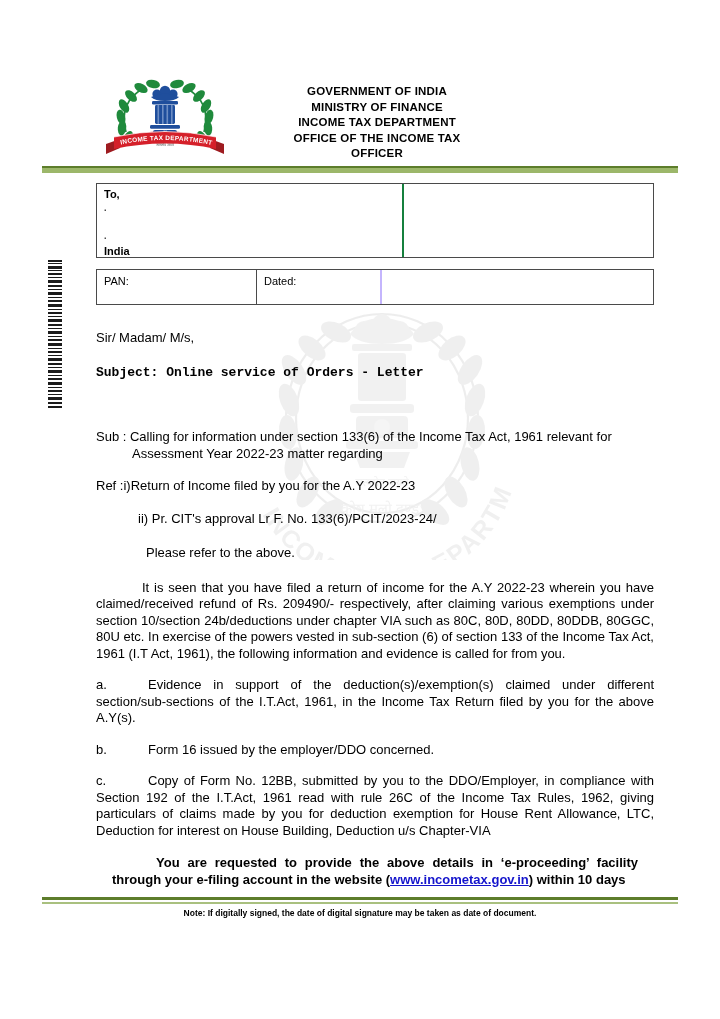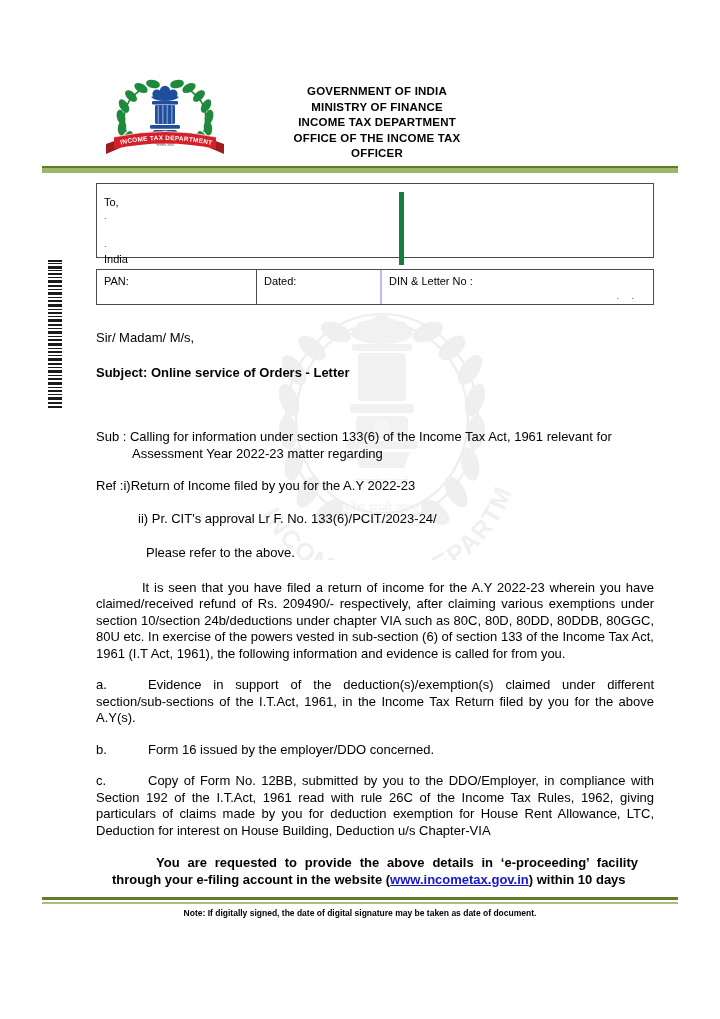--- a/index.html
+++ b/index.html
@@ -106,27 +106,28 @@
     top: 183px;
     width: 558px;
     height: 75px;
     border: 1px solid #4a4a4a;
     box-sizing: border-box;
     z-index: 2;
     background: transparent;
   }
   .addr-table .cell-left {
     position: absolute;
-    left: 0; top: 8px;
+    left: 0; top: 0;
     width: 307px; height: 100%;
-    border-right: 5px solid #15803d;
+    border-right: 2px solid #15803d;
     box-sizing: border-box;
     padding: 3px 0 0 7px;
     font-size: 11px;
     line-height: 15px;
+    font-weight: bold;
   }
   .addr-table .cell-right {
     position: absolute;
     right: 0; top: 0;
     width: 250px; height: 100%;
     box-sizing: border-box;
   }
   .addr-line { white-space: pre; min-height: 14px; }
   .addr-line.small { font-size: 9px; line-height: 13px; color: #333; }
 
@@ -164,21 +165,21 @@
   .body {
     position: absolute;
     left: 96px;
     top: 330px;
     width: 558px;
     z-index: 2;
     font-size: 13px;
     line-height: 16.5px;
   }
   .salutation { margin: 0 0 18px 0; }
-  .subject-line { margin: 0 0 48px 0; font-weight: bold; }
+  .subject-line { margin: 0 0 48px 0; font-weight: bold; font-family: Liberation Mono, monospace; }
 
   .sub-block { margin: 0 0 16px 0; }
   .sub-block .l1 { text-indent: 0; }
   .sub-block .l2 { padding-left: 36px; }
 
   .ref-line  { margin: 0 0 16px 0; }
   .ref-line2 { margin: 0 0 18px 0; padding-left: 42px; }
   .please    { margin: 0 0 18px 0; padding-left: 50px; }
 
   p.para {
@@ -418,25 +419,20 @@
 
   <div class="meta-table">
     <div class="mcell m1">
       <span>PAN:</span>
       <span></span>
     </div>
     <div class="mcell m2">
       <span>Dated:</span>
       <span></span>
     </div>
-    <div class="mcell m3">
-      <span>DIN &amp; Letter No :</span>
-      <span></span>
-      <span class="dots">. .</span>
-    </div>
   </div>
 
   <div class="body">
 
     <div class="salutation">Sir/ Madam/ M/s,</div>
 
     <div class="subject-line">Subject: Online service of Orders - Letter</div>
 
     <div class="sub-block">
       <div class="l1">Sub : Calling for information under section 133(6) of the Income Tax Act, 1961 relevant for</div>

